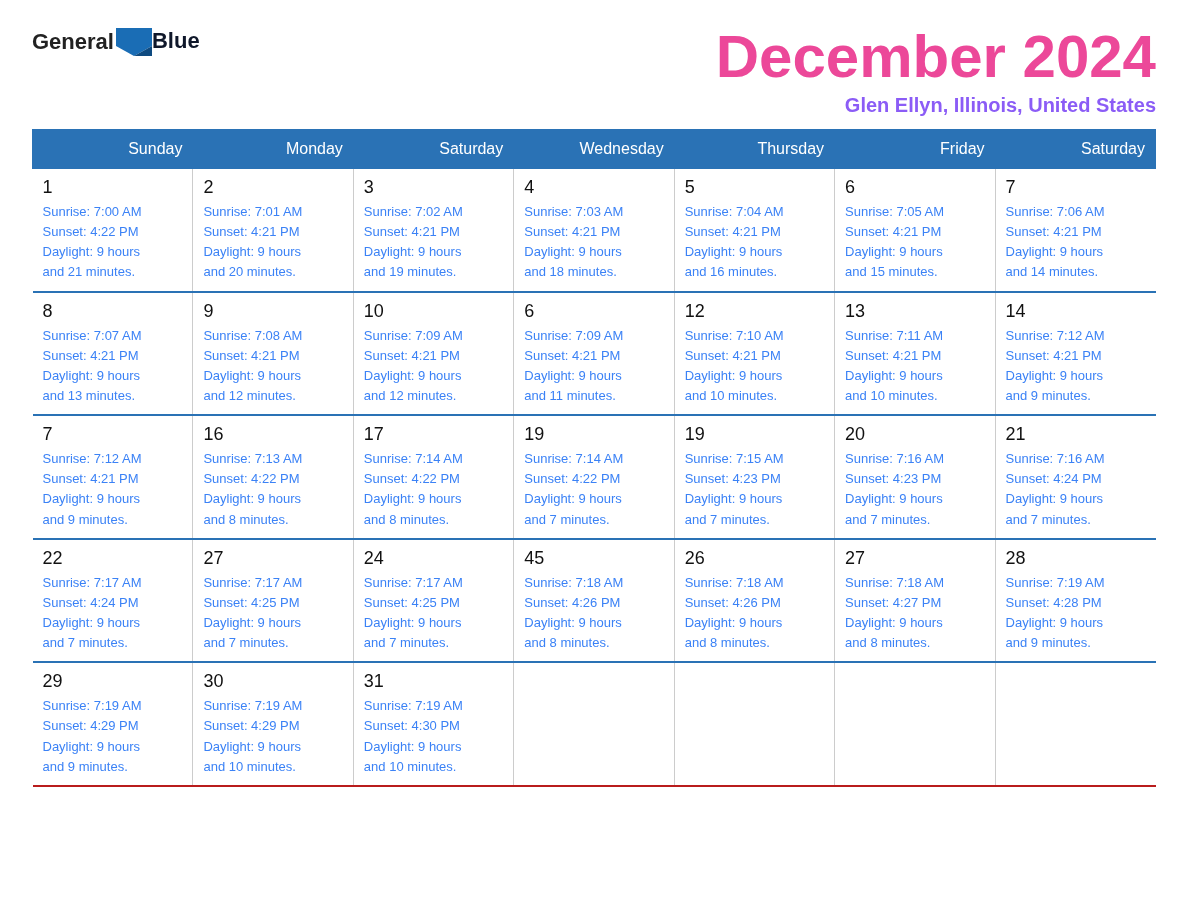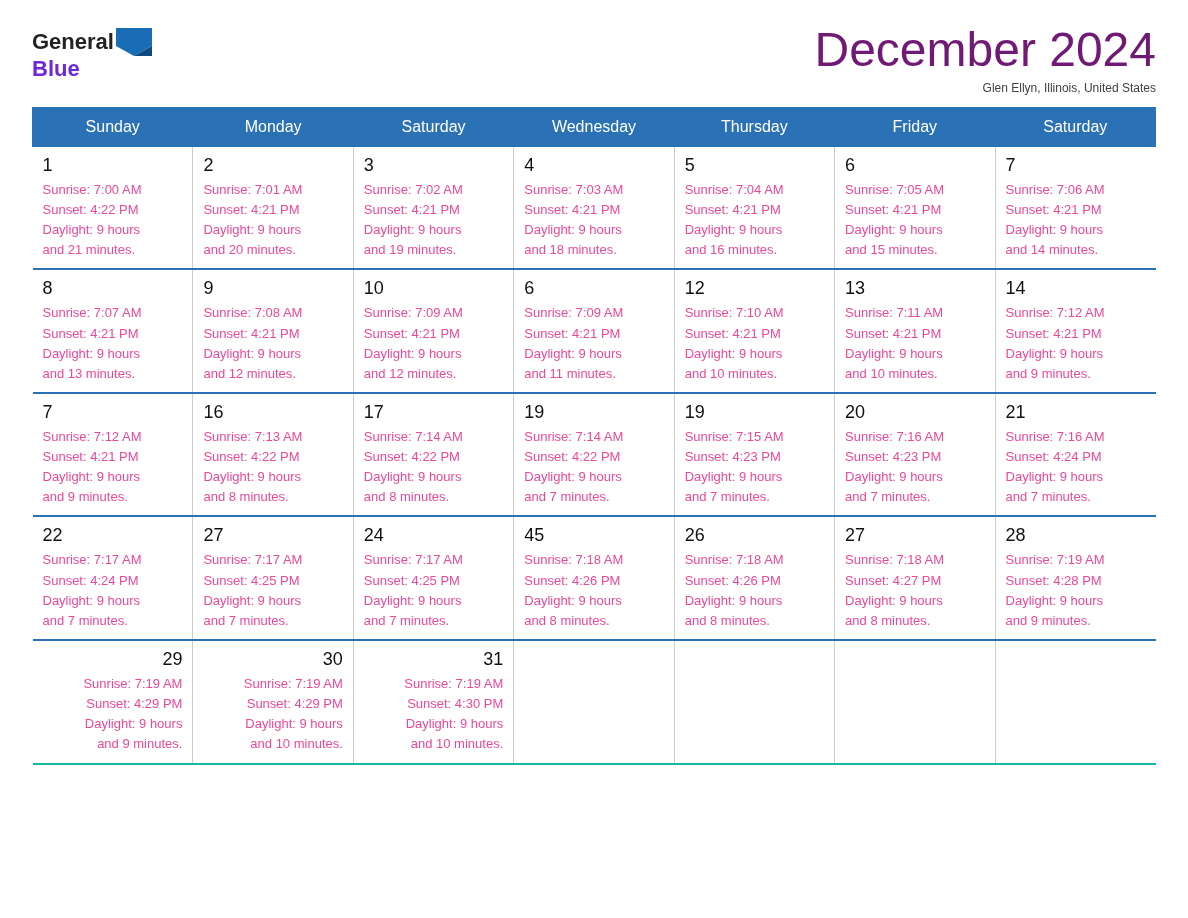--- a/index.html
+++ b/index.html
@@ -10,68 +10,68 @@
       color: #222;
     }
     .header-row {
       display: flex;
       align-items: flex-start;
       justify-content: space-between;
       margin-bottom: 8px;
     }
     .logo {
       display: flex;
-      flex-direction: column;
       align-items: flex-start;
       margin-top: 4px;
     }
     .logo-text-general {
       font-size: 22px;
       font-weight: bold;
       color: #222;
       letter-spacing: 0;
     }
     .logo-text-blue {
       font-size: 22px;
       font-weight: bold;
-      color: #6d28d9;
+      color: #0f172a;
       letter-spacing: 0;
     }
     .logo-line {
       display: flex;
       align-items: center;
     }
     .title-block {
       text-align: right;
     }
     .calendar-title {
-      font-size: 48px;
-      font-weight: normal;
-      color: #701a75;
+      font-size: 60px;
+      font-weight: bold;
+      color: #ec4899;
       line-height: 1.1;
     }
     .calendar-subtitle {
-      font-size: 12px;
-      color: #404040;
+      font-size: 20px;
+      color: #8b5cf6;
       margin-top: 4px;
+      font-weight: bold;
     }
     .calendar-table {
       width: 100%;
       border-collapse: collapse;
       margin-top: 12px;
     }
     .calendar-table thead tr {
       background: #2a72b5;
     }
     .calendar-table thead th {
       color: #fff;
       font-size: 16px;
       font-weight: normal;
       padding: 10px 10px;
-      text-align: center;
+      text-align: right;
       border: 1px solid #2a72b5;
     }
     .calendar-table tbody tr {
       border-bottom: 2px solid #2a72b5;
     }
     .calendar-table tbody td {
       vertical-align: top;
       padding: 8px 10px;
       font-size: 13.5px;
       color: #222;
@@ -84,26 +84,25 @@
     }
     .day-number {
       font-size: 18px;
       font-weight: normal;
       color: #111;
       margin-bottom: 4px;
       display: block;
     }
     .day-info {
       font-size: 13px;
-      color: #ec4899;
+      color: #3b82f6;
       line-height: 1.55;
     }
     .last-row td {
-      border-bottom: 2px solid #14b8a6;
-      text-align: right;
+      border-bottom: 2px solid #b91c1c;
     }
     .logo-svg {
       width: 36px;
       height: 28px;
       margin-left: 2px;
     }
   </style>
 </head>
 <body>
 

